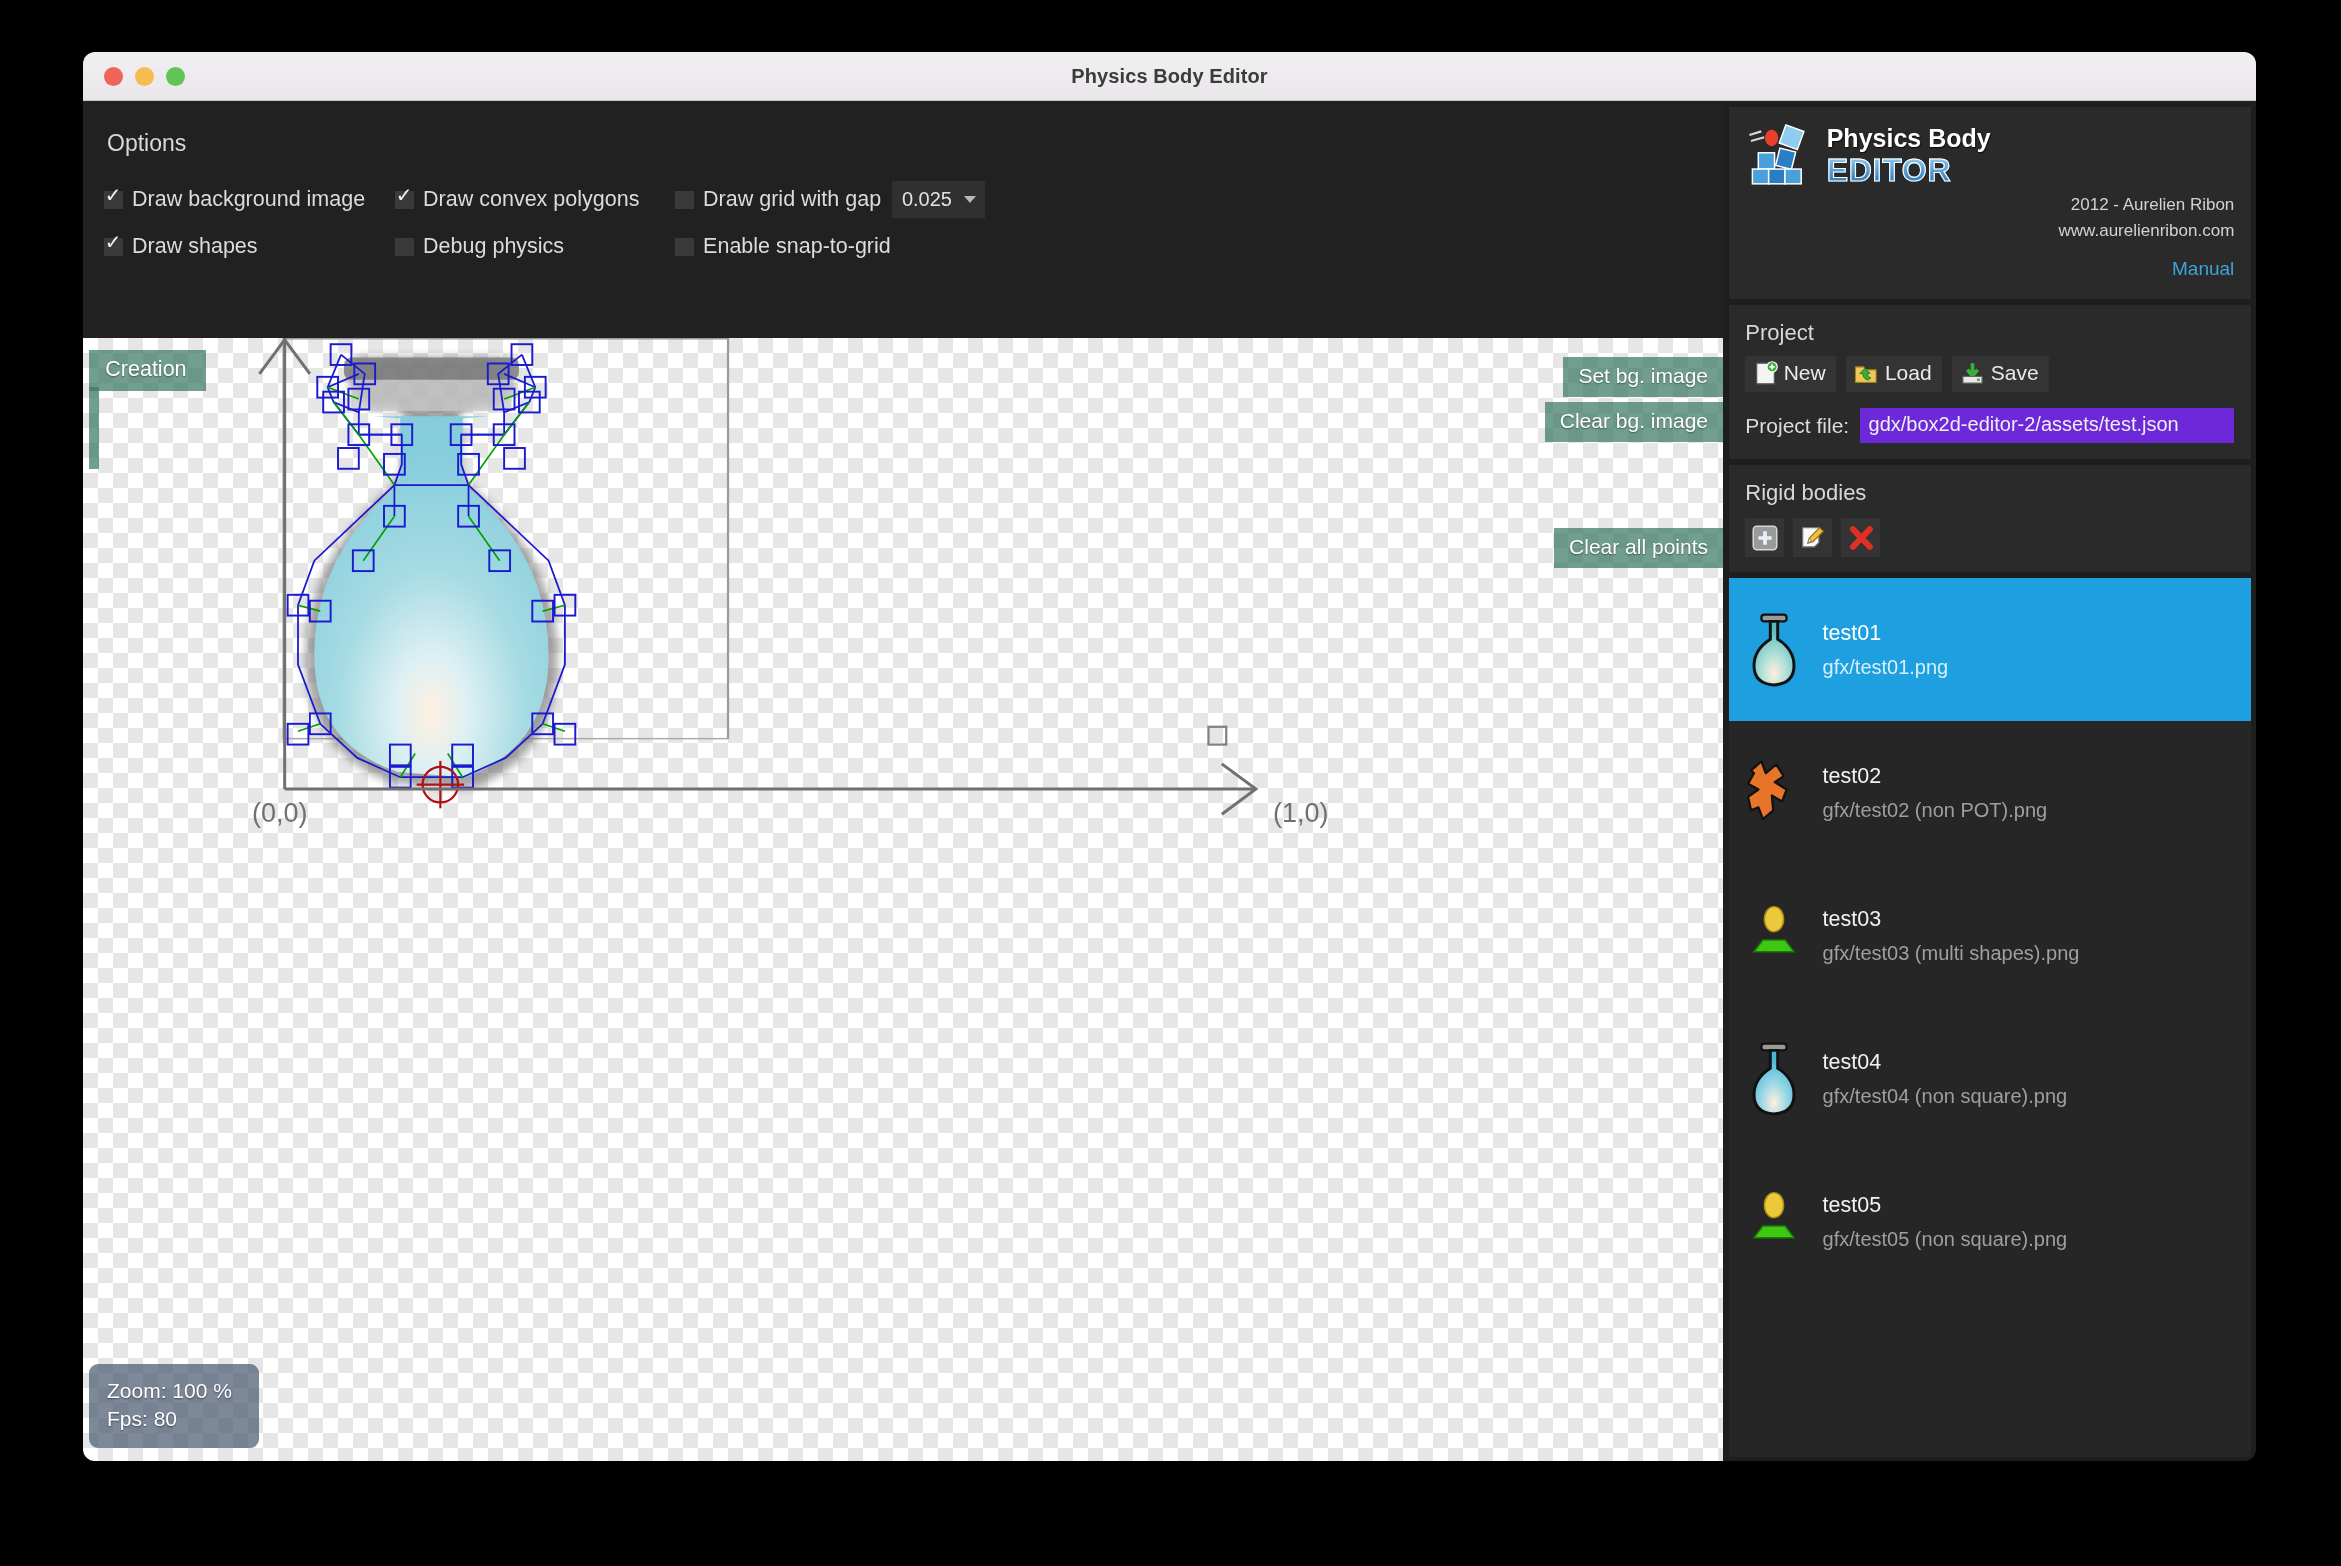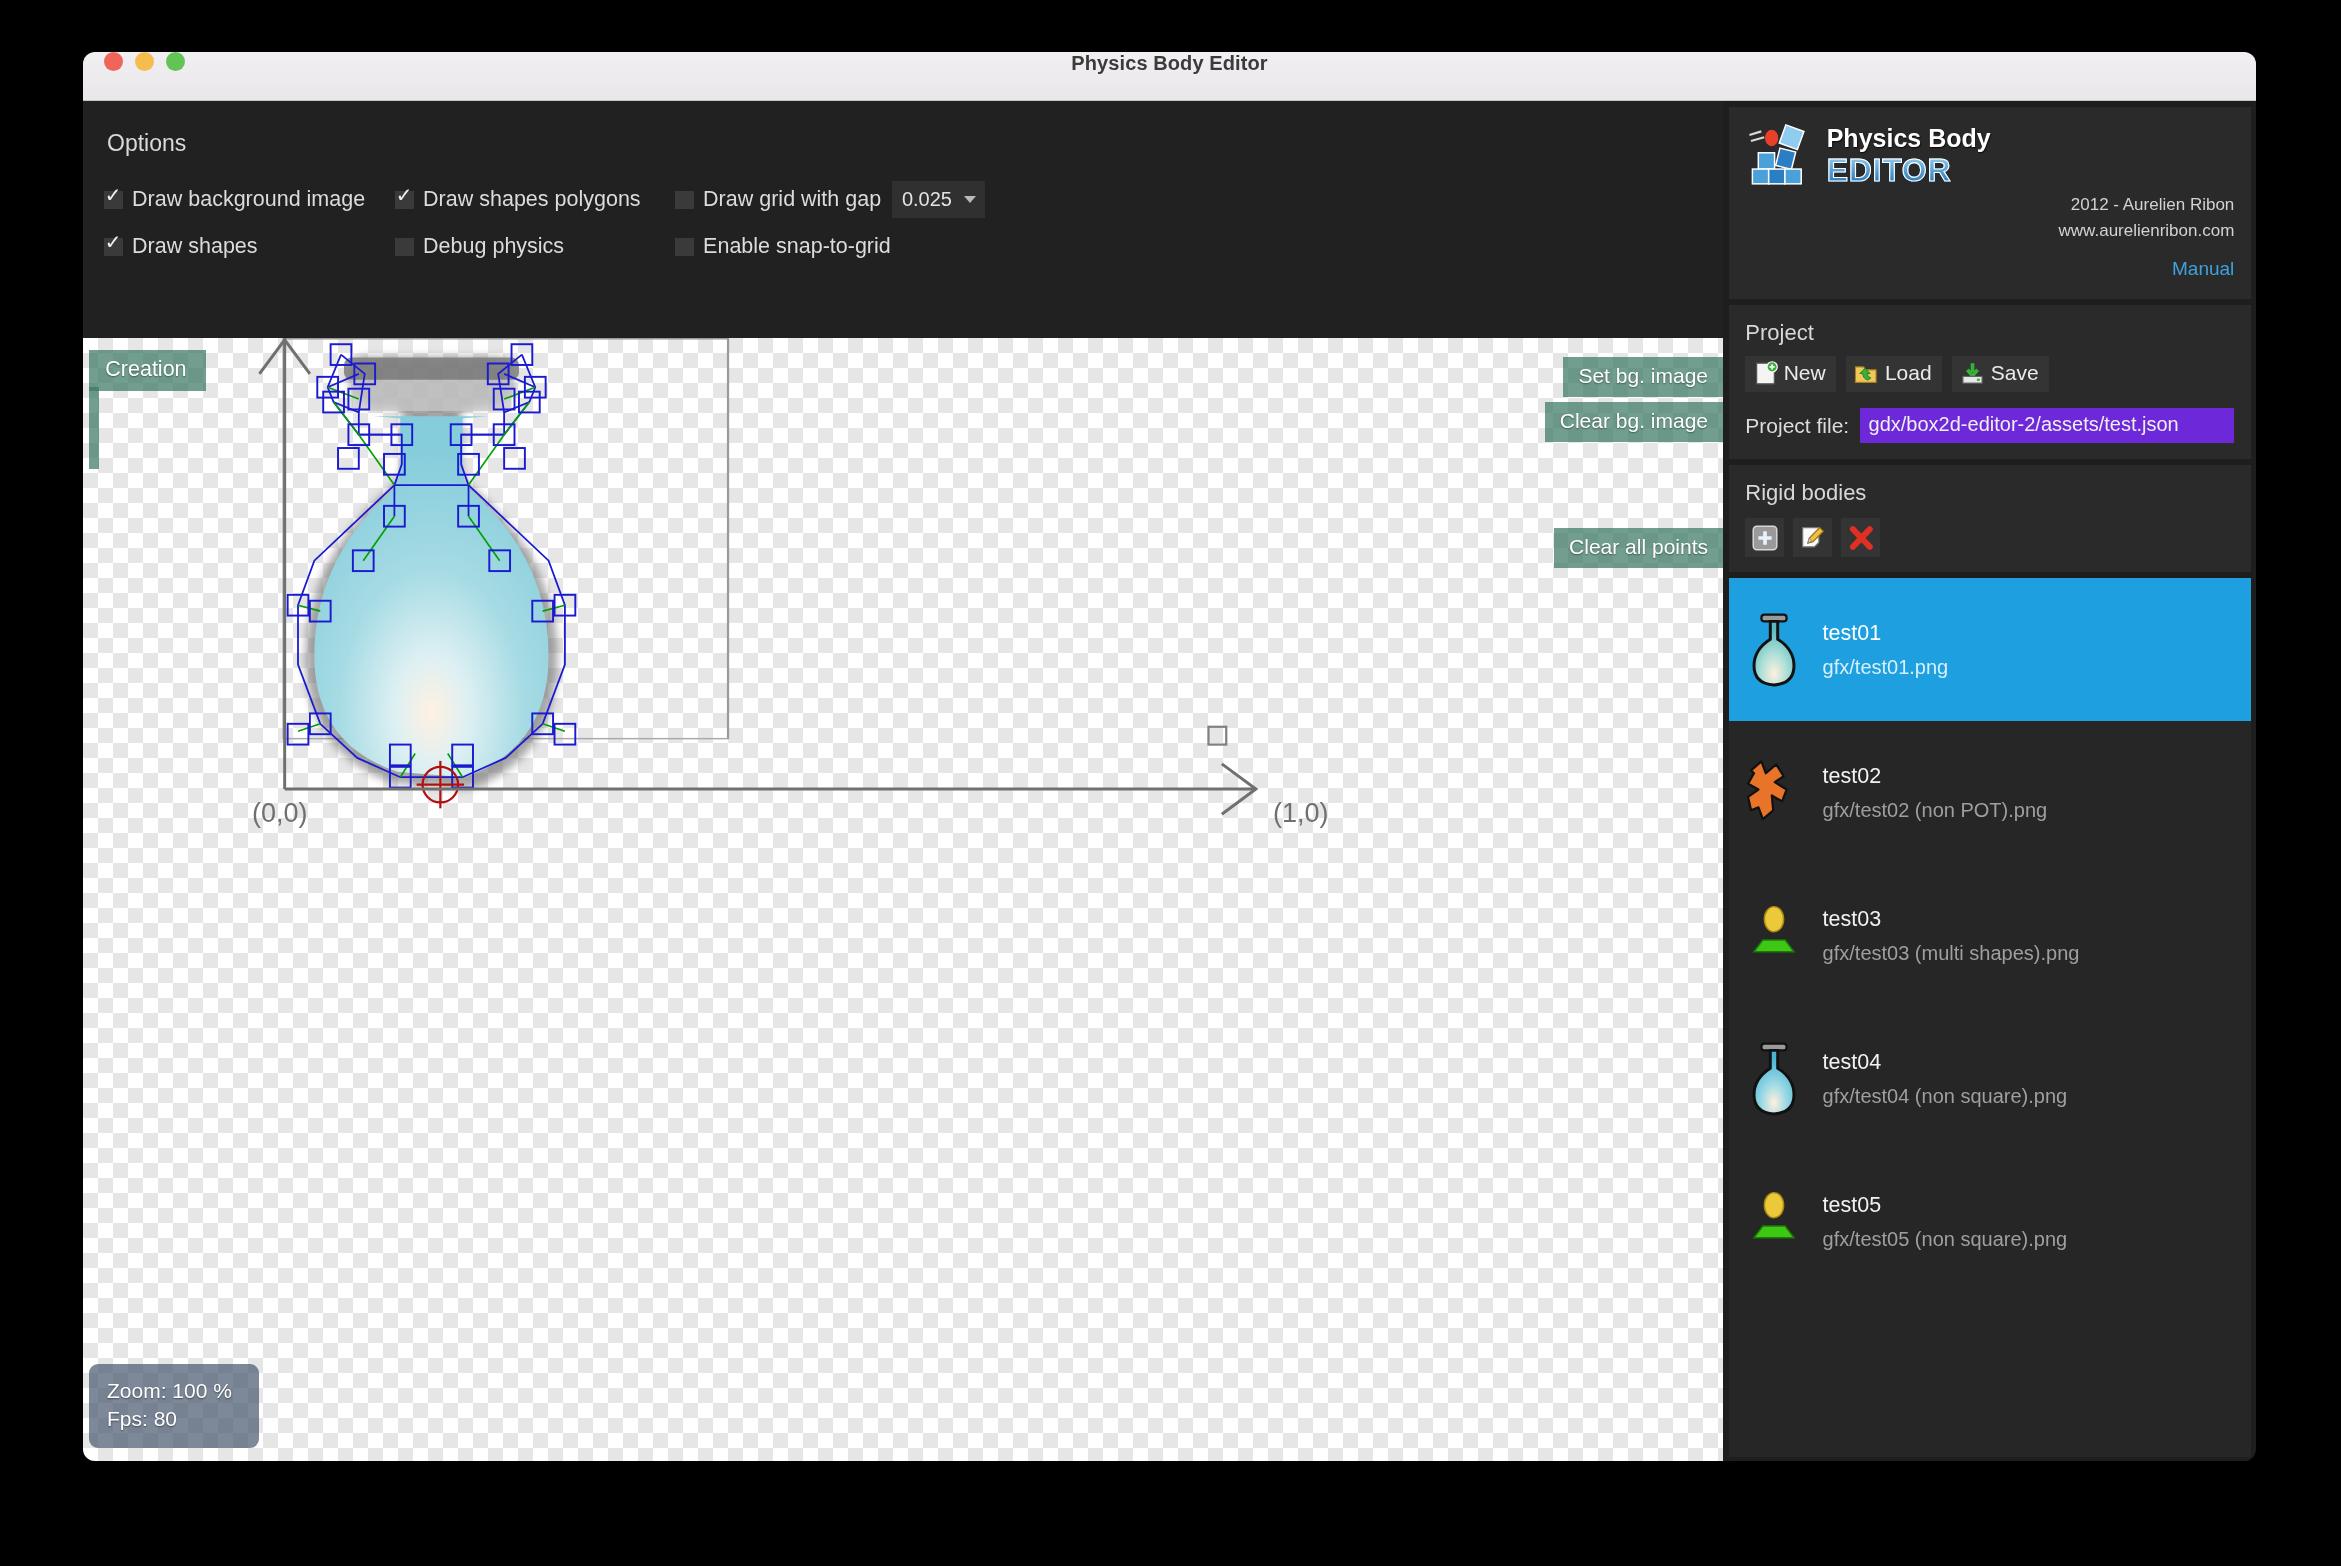--- a/index.html
+++ b/index.html
@@ -18,21 +18,21 @@
     background: #1e1e1e;
     border-radius: 12px;
     overflow: hidden;
     box-shadow: 0 7.4px 30px rgba(0,0,0,.8);
   }
   #titlebar {
     position: relative;
     height: 49px;
     background: linear-gradient(#f2eff2, #eae7ea);
     border-bottom: 0.7px solid #c8c4c8;
-    display: flex; 
+    display: flex; align-items: center;
   }
   .lights { display: flex; gap: 12px; margin-left: 21px; }
   .light { width: 19px; height: 19px; border-radius: 50%; }
   .light.red { background: #f0655a; }
   .light.yellow { background: #f5bd4f; }
   .light.green { background: #61c454; }
   #win-title {
     position: absolute; left: 0; right: 0; text-align: center;
     font-size: 20px; font-weight: bold; color: #3b3b3b;
     letter-spacing: 0.1px;
@@ -207,21 +207,21 @@
       <div id="options">
         <div id="options-title">Options</div>
 
         <div class="opt-row">
           <div class="opt opt-w1">
             <span class="cb on"></span>
             <span>Draw background image</span>
           </div>
           <div class="opt opt-w2">
             <span class="cb on"></span>
-            <span>Draw shapes polygons</span>
+            <span>Draw convex polygons</span>
           </div>
           <div class="opt">
             <span class="cb"></span>
             <span>Draw grid with gap</span>
           </div>
           <div class="dropdown">
             <span>0.025</span>
             <span class="chev"></span>
           </div>
         </div>

